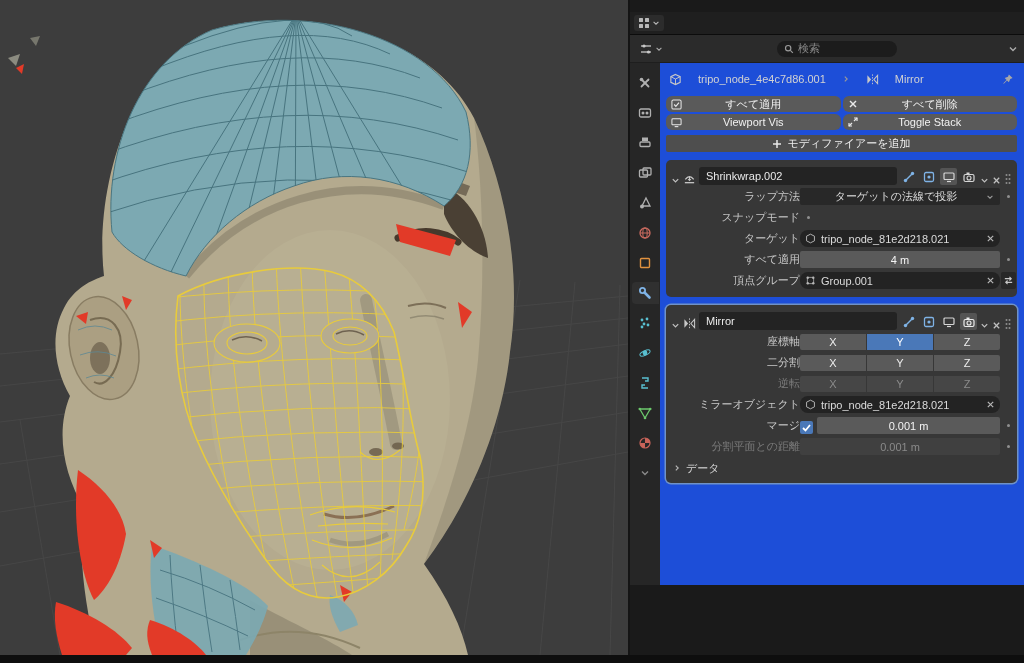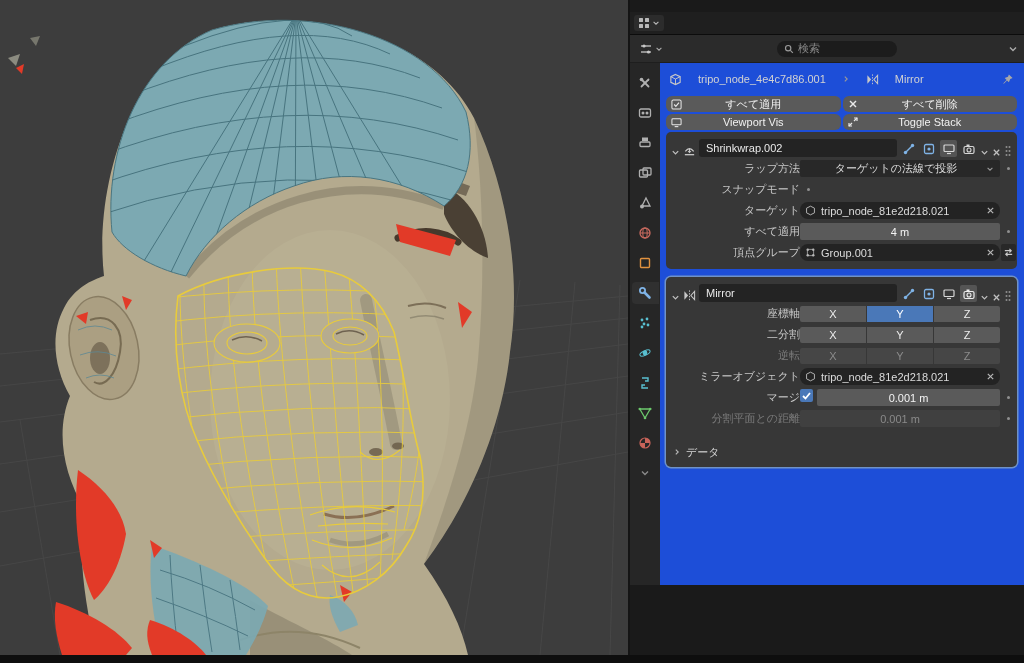--- a/index.html
+++ b/index.html
@@ -38,38 +38,38 @@
   .panel{background:#373737;border-radius:5px;margin-bottom:8px;padding-bottom:5px;flex:none}
   .panel.sel{box-shadow:0 0 0 1.5px #6f92c8}
   .phead{height:25px;display:flex;align-items:flex-end;gap:3px;padding:0 5px}
   .namefield{flex:1;height:18px;background:#232323;border-radius:3px;display:flex;align-items:center;padding:0 7px;color:#e9e9e9;min-width:0}
   .hic{width:17px;height:17px;display:flex;align-items:center;justify-content:center;border-radius:2px;flex:none}
   .hic.on{background:#545454}
 
   .prow{display:flex;align-items:center;height:19px;margin:2px 0;padding:0 1px 0 2px}
   .plabel{width:132px;flex:none;text-align:right;padding-right:0;color:#c9c9c9;white-space:nowrap}
   .plabel.dim{color:#7c7c7c}
-  .pctrl{flex:1;display:flex;align-items:flex-start;gap:4px;min-width:0}
+  .pctrl{flex:1;display:flex;align-items:flex-end;gap:4px;min-width:0}
   .gutter{width:16px;flex:none;display:flex;align-items:center;justify-content:center}
   .kdot{width:3px;height:3px;border-radius:50%;background:#8f8f8f}
   .dd{flex:1;height:17px;background:#282828;border-radius:2px;display:flex;align-items:center;padding:0 6px;color:#dedede;min-width:0}
   .dd .txt{flex:1;text-align:center;white-space:nowrap;overflow:hidden}
   .vf{flex:1;height:17px;background:#5a5a5a;border-radius:2px;display:flex;align-items:center;justify-content:center;color:#f4f4f4}
   .vf.dis{background:#404040;color:#8a8a8a}
   .of{flex:1;height:17px;background:#232323;border-radius:8px;display:flex;align-items:center;gap:5px;padding:0 5px;color:#dcdcdc;min-width:0}
   .of .txt{flex:1;text-align:left;white-space:nowrap;overflow:hidden}
   .seg{flex:1;display:flex;gap:1px}
   .axis{flex:1;height:16px;background:#5a5a5a;display:flex;align-items:center;justify-content:center;color:#ededed}
   .axis.first{border-radius:2px 0 0 2px}
   .axis.last{border-radius:0 2px 2px 0}
   .axis.selected{background:#4a78b8;color:#fff}
   .axis.dis{background:#464646;color:#8b8b8b}
   .cbx{width:13px;height:13px;border-radius:2px;background:#4a78b8;display:flex;align-items:center;justify-content:center;flex:none}
   .swapbtn{width:15px;height:17px;background:#282828;border-radius:2px;display:flex;align-items:center;justify-content:center}
-  .subhead{display:flex;align-items:center;gap:5px;height:20px;padding:0 7px;color:#d6d6d6;margin-top:14px}
+  .subhead{display:flex;align-items:center;gap:5px;height:20px;padding:0 7px;color:#d6d6d6;margin-top:2px}
 </style>
 </head>
 <body>
 
 <div class="viewport">
 <svg width="628" height="655" viewBox="0 0 628 655">
   <defs>
     <clipPath id="scalpclip">
           <path d="M212,30 C308,2 430,36 466,112 C476,152 468,186 444,206 C398,176 344,168 294,186 C246,202 206,236 186,276 C152,268 122,250 112,232 C104,152 138,62 212,30 Z"></path>
         </clipPath>
@@ -433,20 +433,29 @@
               <svg width="10" height="10" viewBox="0 0 10 10">
                 <path d="M6 1 h3 v3 M4 9 H1 V6" stroke="#e8e8e8" stroke-width="1.2" fill="none"></path>
                 <line x1="9" y1="1" x2="6" y2="4" stroke="#e8e8e8" stroke-width="1.2"></line>
                 <line x1="1" y1="9" x2="4" y2="6" stroke="#e8e8e8" stroke-width="1.2"></line>
               </svg>
             </span>
           <span>Toggle Stack</span>
         </div>
       </div>
 
+      <div class="addmod">
+        <svg width="10" height="10" viewBox="0 0 10 10">
+            <g stroke="#e8e8e8" stroke-width="1.5">
+              <line x1="5" y1="1" x2="5" y2="9"></line>
+              <line x1="1" y1="5" x2="9" y2="5"></line>
+            </g>
+          </svg>
+        <span>モディファイアーを追加</span>
+      </div>
 
       <div class="panel">
         <div class="phead">
           <svg width="9" height="9" viewBox="0 0 10 10">
               <path d="M2 3.5 L5 6.5 L8 3.5" stroke="#c0c0c0" stroke-width="1.4" fill="none"></path>
             </svg>
           <svg width="13" height="13" viewBox="0 0 14 14">
               <path d="M2 11.5 h10" stroke="#c8c8c8" stroke-width="1.4"></path>
               <path d="M2.5 8 Q7 2 11.5 8" stroke="#c8c8c8" stroke-width="1.3" fill="none"></path>
               <path d="M7 5 v4 M5.5 7.5 L7 9.2 L8.5 7.5" stroke="#c8c8c8" stroke-width="1.1" fill="none"></path>

